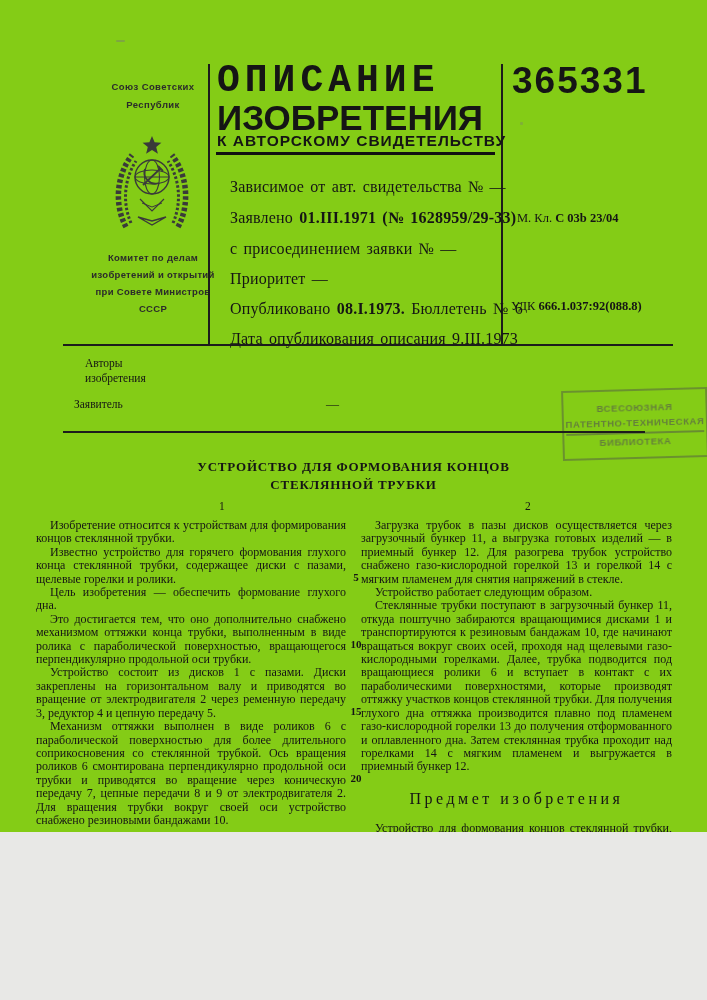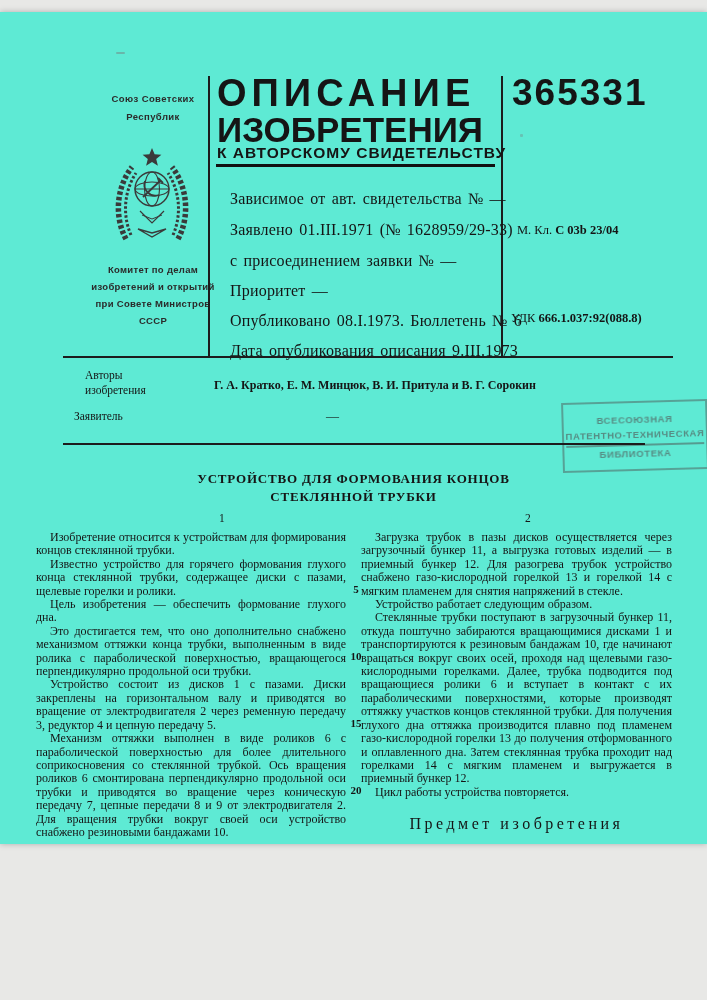--- a/index.html
+++ b/index.html
@@ -1,18 +1,18 @@
 <!DOCTYPE html>
 <html lang="ru"><head>
 <meta charset="utf-8">
 <style>
   html,body{margin:0;padding:0;background:#e8e8e6;}
   .page{
-    position:relative; width:707px; height:832px; margin:12px auto;
-    background:#5eead4; color:#151515; overflow:hidden;
+    position:relative; width:707px; height:832px; margin:0 auto;
+    background:#84cc16; color:#151515; overflow:hidden;
     font-family:"Liberation Serif", serif;
     box-shadow:0 0 6px rgba(0,0,0,.25);
   }
   
   .country{
     position:absolute; left:72px; top:78px; width:162px; text-align:center;
     font-family:"Liberation Sans", sans-serif; font-weight:bold;
     font-size:9.5px; line-height:18px; color:#2b2b2b; letter-spacing:.4px;
   }
   .emblem{ position:absolute; left:112px; top:133px; width:80px; height:102px; }
@@ -24,39 +24,39 @@
   
   .vrule{ position:absolute; width:2px; background:#1c1c1c; }
   .vrule.v1{ left:208px; top:64px; height:282px; }
   .vrule.v2{ left:501px; top:64px; height:282px; }
   .hrule{ position:absolute; background:#1c1c1c; }
   .hrule.h1{ left:63px; top:344px; width:610px; height:2px; }
   .hrule.h2{ left:63px; top:431px; width:582px; height:2px; }
   
   .doc-type-1{
     position:absolute; left:217px; top:62px; width:278px;
-    font-family:Liberation Sans, sans-serif; font-weight:bold;
+    font-family:Liberation Mono, monospace; font-weight:bold;
     font-size:38px; line-height:38px; letter-spacing:5px; white-space:nowrap;
   }
   .doc-type-2{
     position:absolute; left:217px; top:100px; width:278px;
     font-family:"Liberation Sans", sans-serif; font-weight:bold;
     font-size:35px; line-height:36px; letter-spacing:0px; white-space:nowrap;
   }
   .doc-subtitle{
     position:absolute; left:217px; top:132px; width:278px; text-align:center;
     font-family:"Liberation Sans", sans-serif; font-weight:bold;
     font-size:15.5px; letter-spacing:1px; white-space:nowrap;
   }
   .subtitle-rule{ position:absolute; left:216px; top:152px; width:279px; height:3px; background:#111; }
   .field{
     position:absolute; left:230px; width:270px;
     font-size:16px; letter-spacing:.2px; word-spacing:2px; white-space:nowrap;
   }
-  .field b{ font-weight:normal;text-align:center; }
+  .field b{ font-weight:bold;text-align:center; }
   .f1{ top:178px; } .f2{ top:209px; } .f3{ top:240px; }
   .f4{ top:270px; } .f5{ top:300px; } .f6{ top:330px; }
   
   .patent-number{
     position:absolute; left:512px; top:60px;
     font-family:"Liberation Sans", sans-serif; font-weight:bold;
     font-size:37px; letter-spacing:2px; white-space:nowrap;
   }
   .class-code{ position:absolute; left:517px; top:211px; font-size:12.5px; white-space:nowrap; }
   .udk-code{ position:absolute; left:511px; top:299px; font-size:12.5px; white-space:nowrap; }
@@ -170,21 +170,20 @@
   </div>
   <div class="udk-code">
     <span>УДК</span>
     <b>666.1.037:92(088.8)</b>
   </div>
 
   <div class="hrule h1"></div>
 
   <div class="authors-label" style="white-space:pre-line">Авторы
 изобретения</div>
-  <div class="authors-names">Г. А. Кратко, Е. М. Минцюк, В. И. Притула и В. Г. Сорокин</div>
   <div class="applicant-label">Заявитель</div>
   <div class="applicant-value">—</div>
 
   <div class="stamp">
     <div>ВСЕСОЮЗНАЯ</div>
     <div class="mid">ПАТЕНТНО-ТЕХНИЧЕСКАЯ</div>
     <div>БИБЛИОТЕКА</div>
   </div>
 
   <div class="hrule h2"></div>
@@ -203,21 +202,20 @@
     <p>Цель изобретения — обеспечить формование глухого дна.</p>
     <p>Это достигается тем, что оно дополнительно снабжено механизмом оттяжки конца трубки, выполненным в виде ролика с параболической поверхностью, вращающегося перпендикулярно продольной оси трубки.</p>
     <p>Устройство состоит из дисков 1 с пазами. Диски закреплены на горизонтальном валу и приводятся во вращение от электродвигателя 2 через ременную передачу 3, редуктор 4 и цепную передачу 5.</p>
     <p>Механизм оттяжки выполнен в виде роликов 6 с параболической поверхностью для более длительного соприкосновения со стеклянной трубкой. Ось вращения роликов 6 смонтирована перпендикулярно продольной оси трубки и приводятся во вращение через коническую передачу 7, цепные передачи 8 и 9 от электродвигателя 2. Для вращения трубки вокруг своей оси устройство снабжено резиновыми бандажами 10.</p>
   </div>
 
   <div class="col col-right">
     <p>Загрузка трубок в пазы дисков осуществляется через загрузочный бункер 11, а выгрузка готовых изделий — в приемный бункер 12. Для разогрева трубок устройство снабжено газо-кислородной горелкой 13 и горелкой 14 с мягким пламенем для снятия напряжений в стекле.</p>
     <p>Устройство работает следующим образом.</p>
     <p>Стеклянные трубки поступают в загрузочный бункер 11, откуда поштучно забираются вращающимися дисками 1 и транспортируются к резиновым бандажам 10, где начинают вращаться вокруг своих осей, проходя над щелевыми газо-кислородными горелками. Далее, трубка подводится под вращающиеся ролики 6 и вступает в контакт с их параболическими поверхностями, которые производят оттяжку участков концов стеклянной трубки. Для получения глухого дна оттяжка производится плавно под пламенем газо-кислородной горелки 13 до получения отформованного и оплавленного дна. Затем стеклянная трубка проходит над горелками 14 с мягким пламенем и выгружается в приемный бункер 12.</p>
-    <p>Цикл работы устройства повторяется.</p>
     <p class="claims-heading">Предмет изобретения</p>
     <p>Устройство для формования концов стеклянной трубки, содержащее диски с пазами,</p>
   </div>
 
   <div class="line-no" style="top:571px">5</div>
   <div class="line-no" style="top:638px">10</div>
   <div class="line-no" style="top:705px">15</div>
   <div class="line-no" style="top:772px">20</div>
   <div class="line-no" style="top:839px">25</div>
   <div class="line-no" style="top:906px">30</div>

